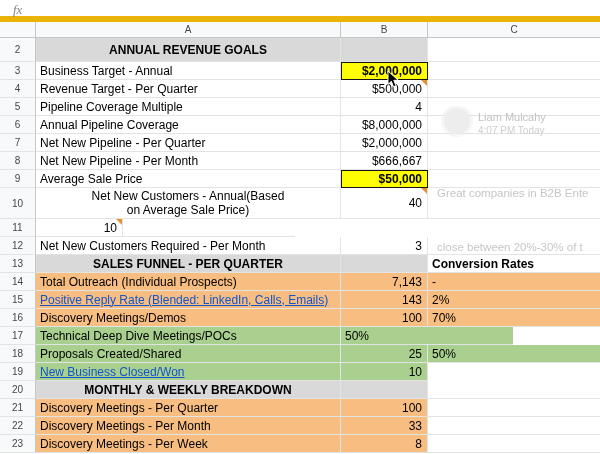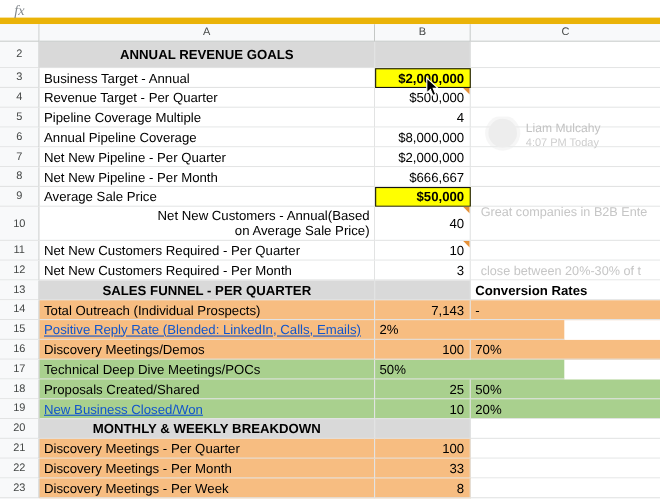--- a/index.html
+++ b/index.html
@@ -32,21 +32,21 @@
   .cC{width:172px;padding:0 4px;border-right:none;}
   .bold{font-weight:bold;}
   .section .cA{justify-content:center;font-weight:bold;background:var(--section_gray);}
   .section .cB{background:var(--section_gray);}
   .bg-orange .fill{background:var(--row_orange);}
   .bg-green .fill{background:var(--row_green);}
   .yellow{background:var(--highlight_yellow) !important;border:1px solid #151515;font-weight:bold;}
   .link{color:var(--link_blue);text-decoration:underline;}
   .note::after{content:"";position:absolute;top:0;right:0;width:0;height:0;
     border-top:6px solid var(--note_orange);border-left:6px solid transparent;}
-  .twoline{flex-direction:column;align-items:flex-end;justify-content:center;line-height:14px;}
+  .twoline{flex-direction:column;align-items:center;justify-content:center;line-height:14px;}
   .twoline .l1{display:flex;justify-content:space-between;}
   
   .ghost{position:absolute;left:430px;top:106px;width:170px;height:150px;overflow:hidden;pointer-events:none;}
   .ghost-avatar{position:absolute;left:14px;top:2px;width:26px;height:26px;border-radius:50%;
     background:#ededed;box-shadow:0 0 0 3px rgba(235,235,235,.45);}
   .ghost-name{position:absolute;left:48px;top:5px;font-size:11px;color:#c2c2c2;white-space:pre;}
   .ghost-time{position:absolute;left:48px;top:19px;font-size:10px;color:#cecece;white-space:pre;}
   .ghost-lines{position:absolute;left:7px;top:42px;font-size:11.5px;line-height:18px;color:#c6c6c6;white-space:pre;}
   
   .cursor{position:absolute;left:387px;top:70px;z-index:50;}
@@ -138,23 +138,20 @@
           <div class="">Net New Customers - Annual</div>
           <div class="">(Based</div>
         </div>
         <div class="">on Average Sale Price)</div>
       </div>
       <div class="cell cB note">40</div>
       <div class="cell cC"></div>
     </div>
     <div class="row" style="height: 18px;">
       <div class="rownum">11</div>
-      <div class="cell cA">
-        <div class="">Net New Customers  Required - Per Quarter</div>
-      </div>
       <div class="cell cB note">10</div>
       <div class="cell cC"></div>
     </div>
     <div class="row" style="height: 18px;">
       <div class="rownum">12</div>
       <div class="cell cA">
         <div class="">Net New Customers  Required - Per Month</div>
       </div>
       <div class="cell cB">3</div>
       <div class="cell cC"></div>
@@ -173,20 +170,21 @@
         <div class="">Total Outreach (Individual Prospects)</div>
       </div>
       <div class="cell cB fill">7,143</div>
       <div class="cell cC fill">-</div>
     </div>
     <div class="row bg-orange" style="height: 18px;">
       <div class="rownum">15</div>
       <div class="cell cA fill">
         <div class="link">Positive Reply Rate (Blended: LinkedIn, Calls, Emails)</div>
       </div>
+      <div class="cell cB fill">143</div>
       <div class="cell cC fill">2%</div>
     </div>
     <div class="row bg-orange" style="height: 18px; justify-content: flex-end;">
       <div class="rownum">16</div>
       <div class="cell cA fill">
         <div class="">Discovery Meetings/Demos</div>
       </div>
       <div class="cell cB fill">100</div>
       <div class="cell cC fill">70%</div>
     </div>
@@ -204,21 +202,20 @@
       </div>
       <div class="cell cB fill">25</div>
       <div class="cell cC fill">50%</div>
     </div>
     <div class="row bg-green" style="height: 18px;">
       <div class="rownum">19</div>
       <div class="cell cA fill">
         <div class="link">New Business Closed/Won</div>
       </div>
       <div class="cell cB fill">10</div>
-      <div class="cell cC fill">20%</div>
     </div>
     <div class="row section" style="height: 18px;">
       <div class="rownum">20</div>
       <div class="cell cA">
         <div class="">MONTHLY &amp; WEEKLY BREAKDOWN</div>
       </div>
       <div class="cell cB"></div>
       <div class="cell cC"></div>
     </div>
     <div class="row bg-orange" style="height: 18px; text-align: right;">

